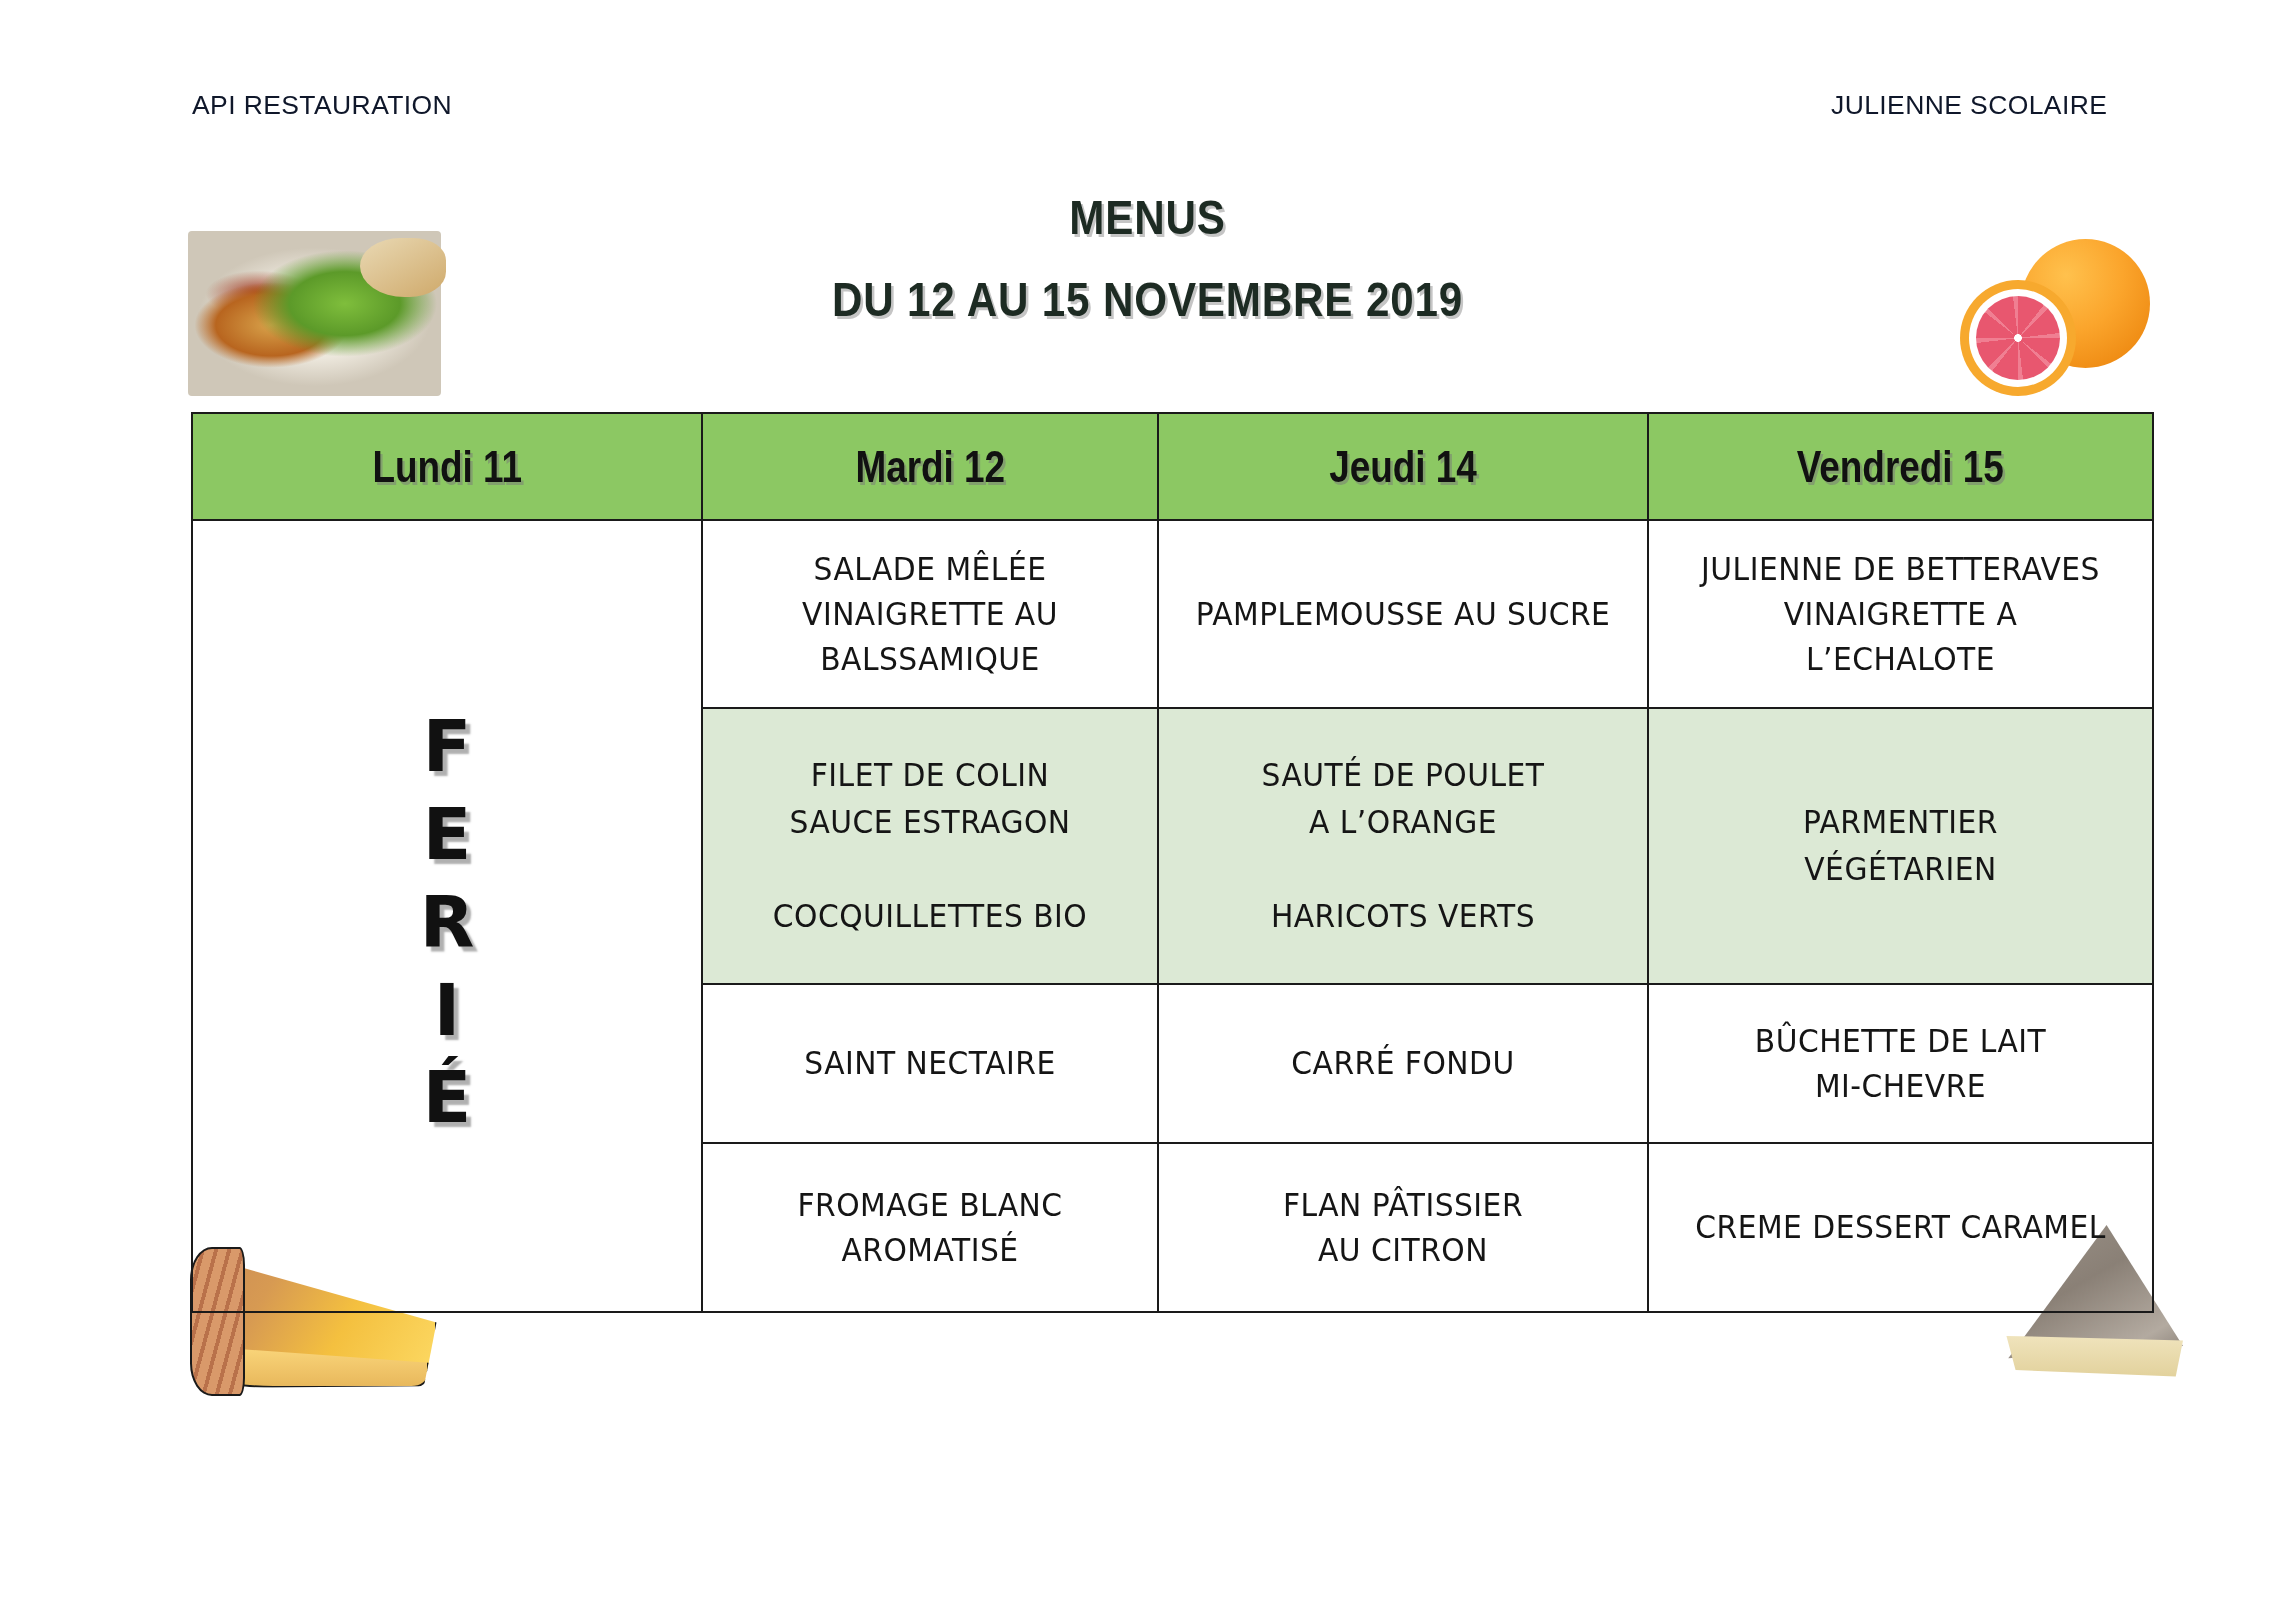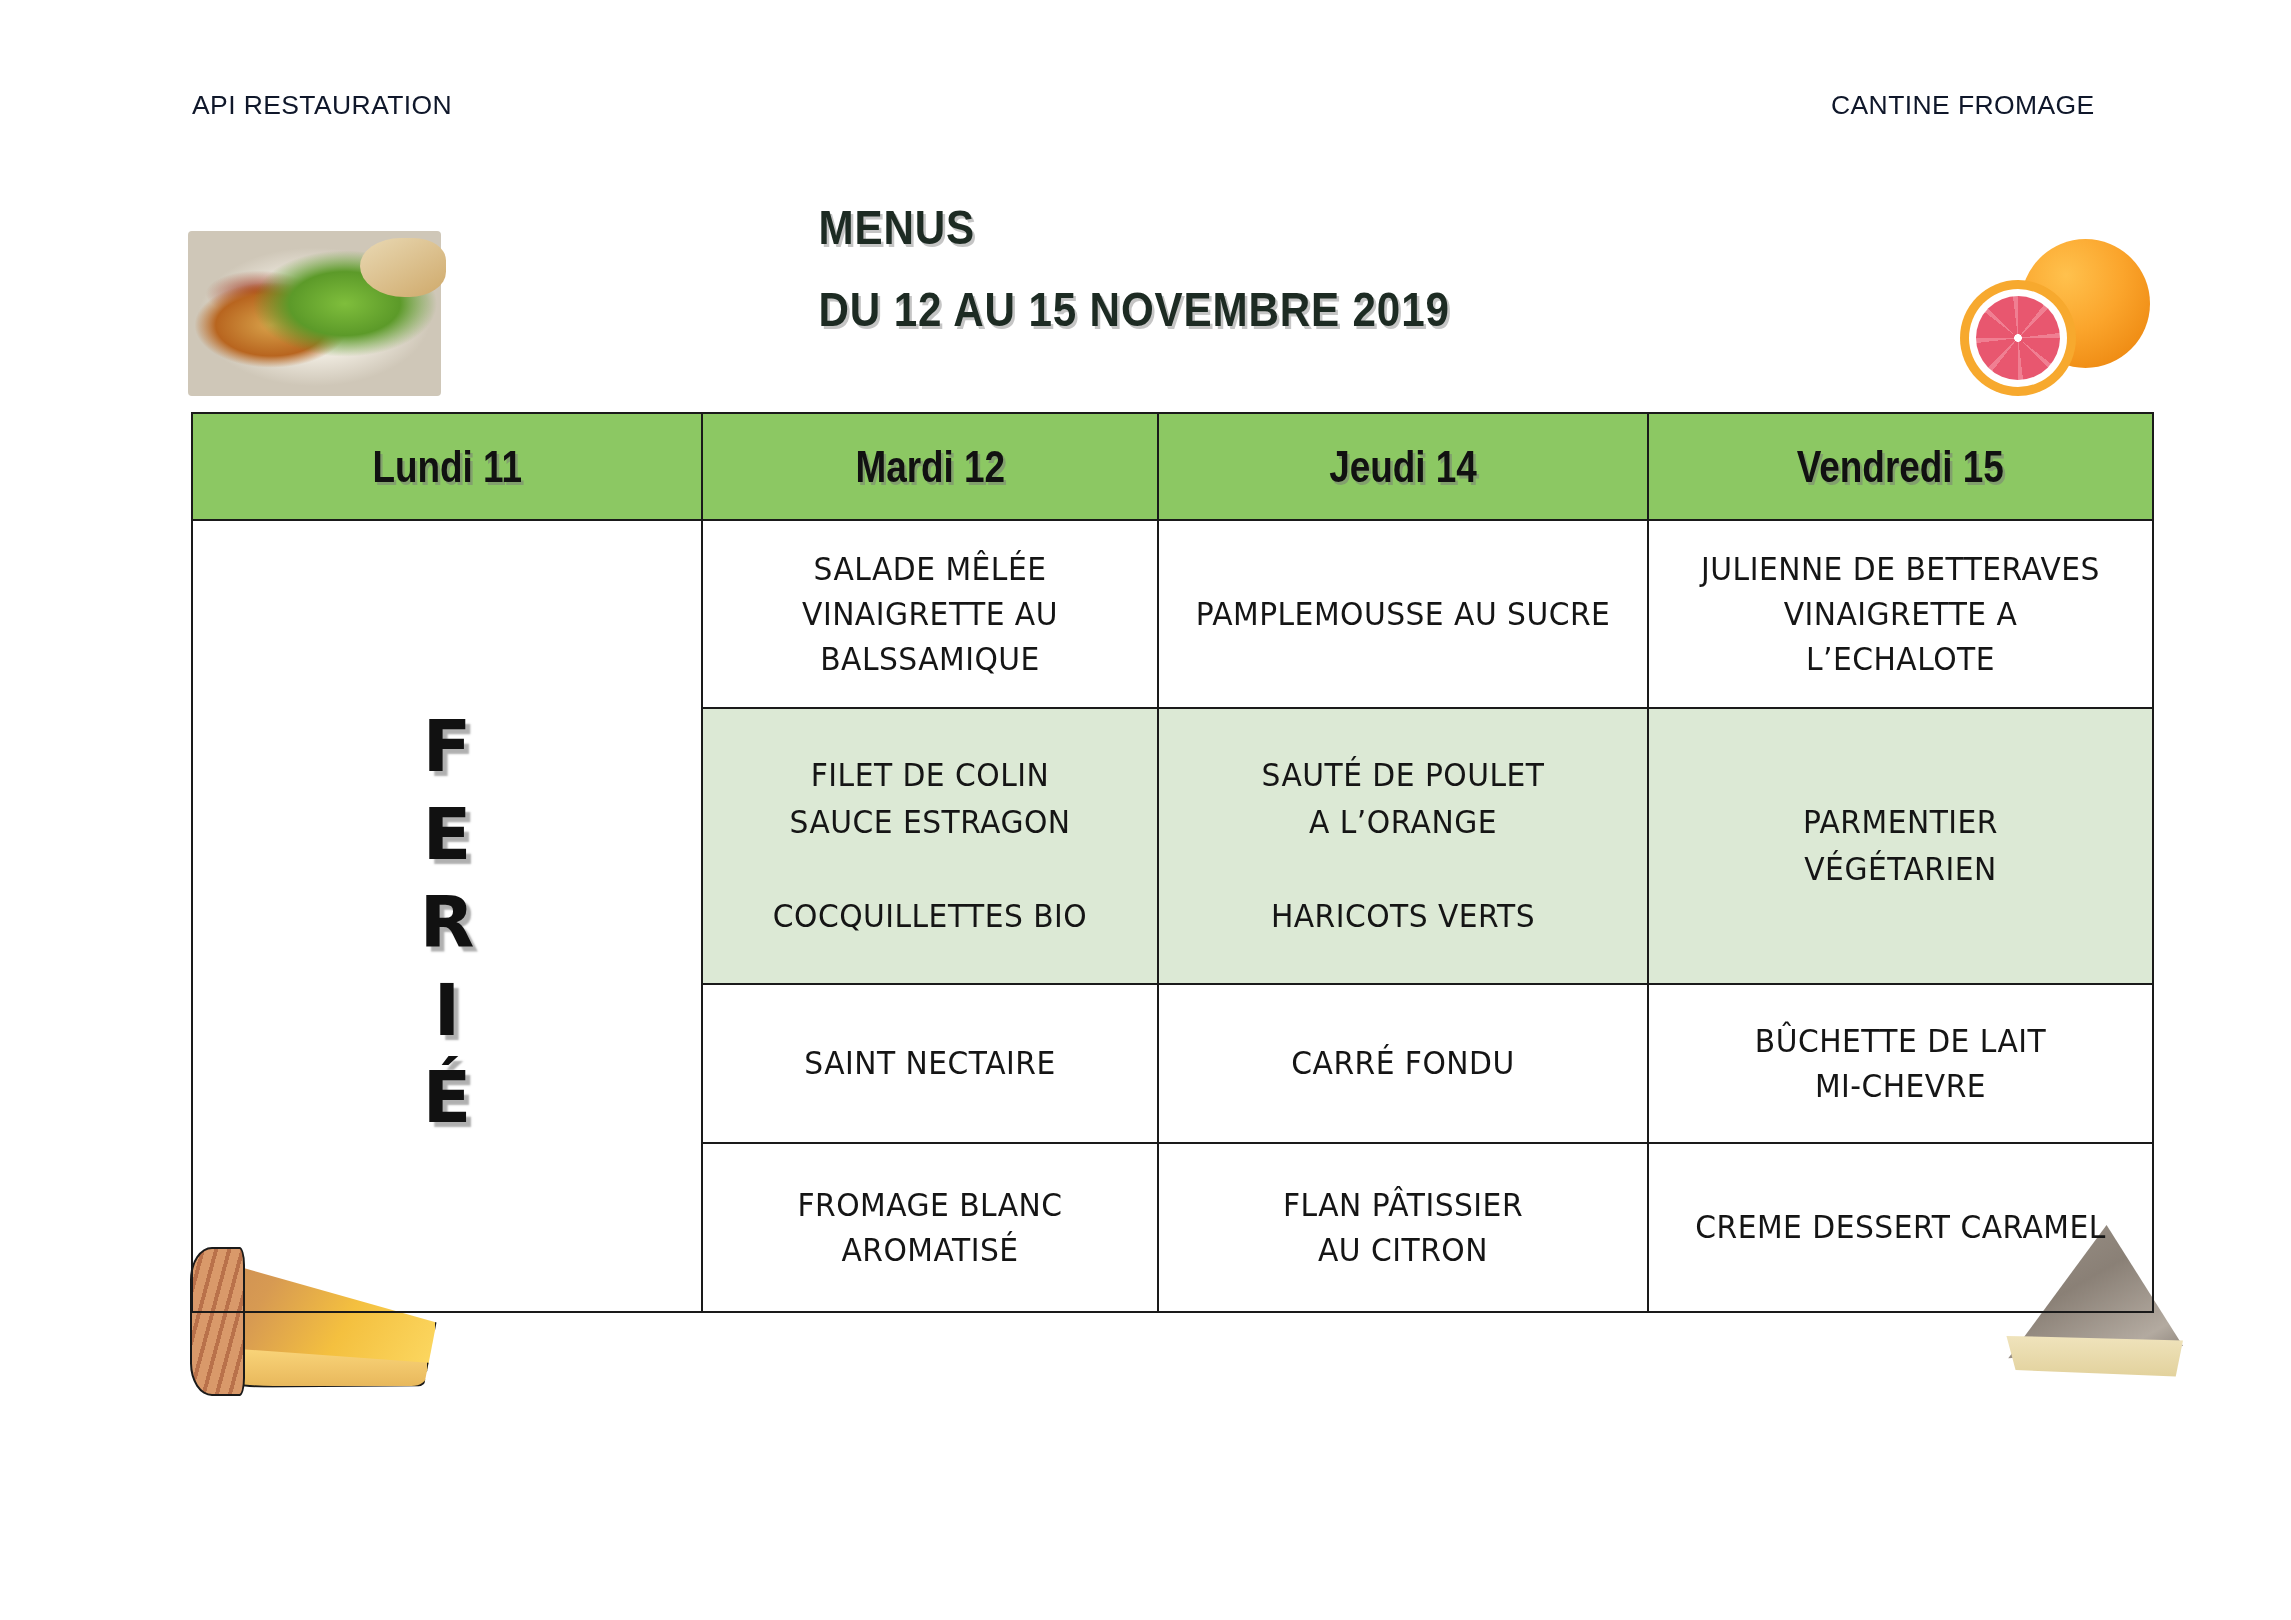--- a/index.html
+++ b/index.html
@@ -25,22 +25,23 @@
     color: #0f172a;
     white-space: nowrap;
   }
   .hdr-left  { left: 192px; }
   .hdr-right { left: 1831px; }
 
   
   .title-block {
     position: absolute;
     left: 765px;
-    top: 195px;
+    top: 185px;
     width: 765px;
+    text-align: center;
   }
   .title-line {
     font-family: "Liberation Sans", sans-serif;
     font-weight: bold;
     color: #1d2b23;
     letter-spacing: 1px;
     transform: scaleX(0.86);
     text-shadow: 2.9px 2.9px 0 rgba(150,150,150,0.55);
     white-space: nowrap;
   }
@@ -228,21 +229,21 @@
     font-size: 71px;
     line-height: 74px;
     color: #111111;
     text-shadow: 4.9px 4.9px 2px rgba(150,150,150,0.75);
   }
 </style>
 </head>
 <body>
 
 <div class="hdr hdr-left">API RESTAURATION</div>
-<div class="hdr hdr-right">CANTINE FROMAGE</div>
+<div class="hdr hdr-right">JULIENNE SCOLAIRE</div>
 
 <div class="title-block">
   <div class="title-line title-main">MENUS</div>
   <div class="title-line title-sub">DU 12 AU 15 NOVEMBRE 2019</div>
 </div>
 
 <div class="deco plate-photo"></div>
 
 <div class="deco grapefruit">
   <div class="gf-whole"></div>

